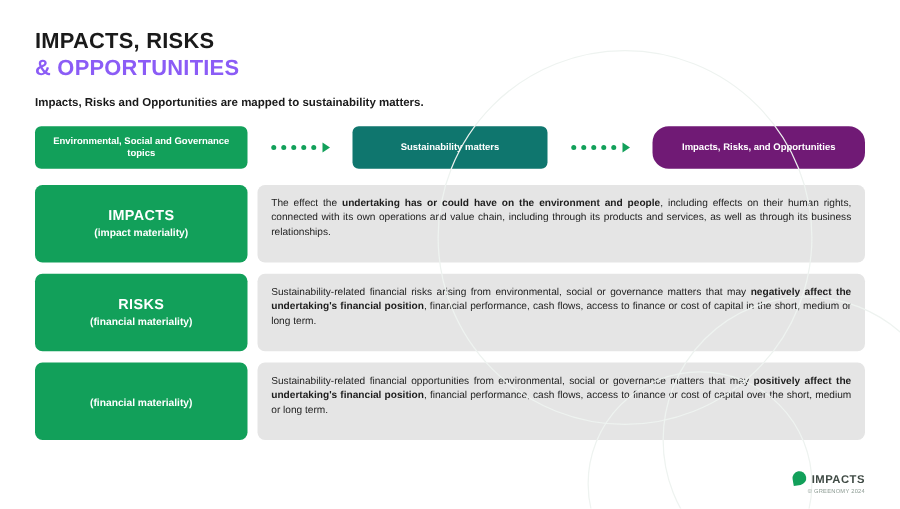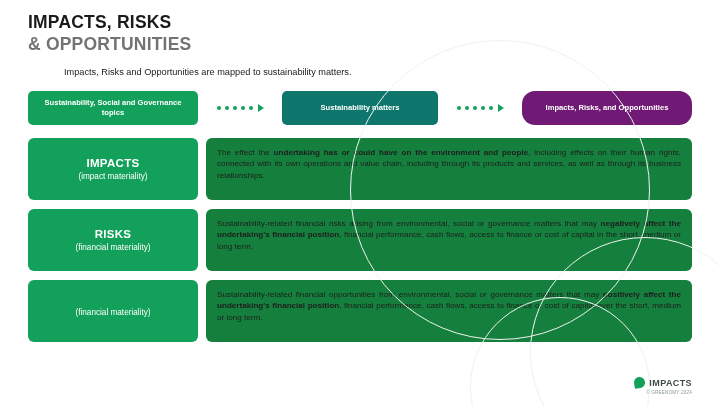--- a/index.html
+++ b/index.html
@@ -6,49 +6,48 @@
   html, body {
     width: 720px; height: 407px;
     font-family: "Liberation Sans", sans-serif;
     background: #ffffff;
     overflow: hidden;
   }
   .slide {
     position: relative;
     width: 720px; height: 407px;
     background: #ffffff;
-    padding: 12px 28px 0 28px;
+    padding: 22px 28px 0 28px;
     overflow: hidden;
   }
   
   .wm {
     position: absolute;
     border-radius: 50%;
     border: 1px solid #eef3f0;
     pointer-events: none;
   }
   .wm1 { width: 300px; height: 300px; right: 70px; top: 40px; }
   .wm2 { width: 230px; height: 230px; right: -40px; bottom: -60px; border-color:#eef3f0;}
   .wm3 { width: 180px; height: 180px; left: 470px; bottom: -70px; }
 
   .title {
     font-size: 17.5px;
     font-weight: bold;
     color: #1a1a1a;
     letter-spacing: .2px;
     line-height: 1.25;
   }
-  .title .accent { color: #737373; }
+  .title .accent { color: #8b5cf6; }
 
   .subtitle {
     margin-top: 11px;
     font-size: 9.2px;
-    font-weight: normal;
+    font-weight: bold;
     color: #1a1a1a;
-    margin-left: 36px;
   }
 
   
   .flow {
     margin-top: 14px;
     display: flex;
     align-items: center;
     gap: 0;
     height: 34px;
   }
@@ -104,26 +103,26 @@
     text-align: left;
     padding: 4px;
   }
   .row-label .lab-main {
     font-size: 11.5px;
     font-weight: bold;
     letter-spacing: .3px;
   }
   .row-label .lab-sub {
     font-size: 8.2px;
-    font-weight: normal;
+    font-weight: bold;
     margin-top: 3px;
   }
   .row-body {
     flex: 1;
-    background: #15803d;
+    background: #e5e5e5;
     border-radius: 6px;
     padding: 9px 11px 8px 11px;
     font-size: 8.1px;
     line-height: 1.42;
     color: #1d1d1d;
     text-align: justify;
   }
   .row-body b { font-weight: bold; }
   .row-body .eg {
     display: block;
@@ -178,21 +177,21 @@
   <div class="wm wm3"></div>
 
   <div class="title">
     <span>IMPACTS, RISKS</span><br>
     <span class="accent">&amp; OPPORTUNITIES</span>
   </div>
 
   <div class="subtitle">Impacts, Risks and Opportunities are mapped to sustainability matters.</div>
 
   <div class="flow">
-    <div class="chip chip-1">Sustainability, Social and Governance topics</div>
+    <div class="chip chip-1">Environmental, Social and Governance topics</div>
     <div class="dots">
       <span class="dot"></span>
       <span class="dot"></span>
       <span class="dot"></span>
       <span class="dot"></span>
       <span class="dot"></span>
       <span class="arrow"></span>
     </div>
     <div class="chip chip-2">Sustainability matters</div>
     <div class="dots">

